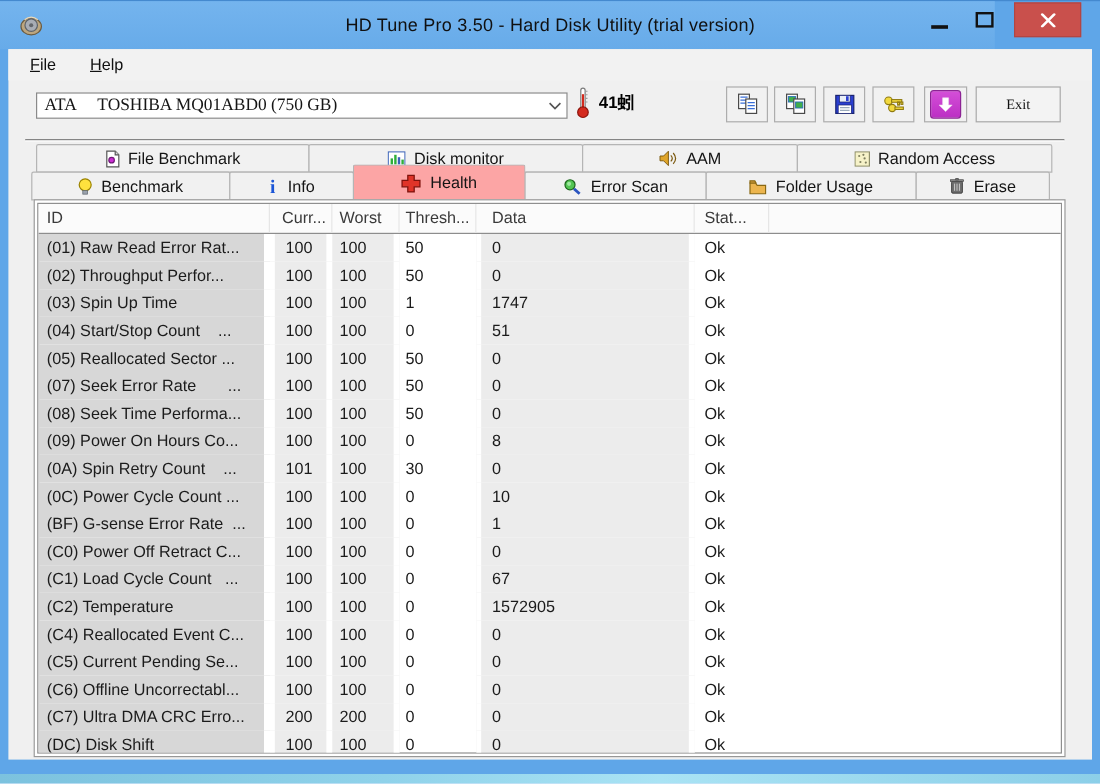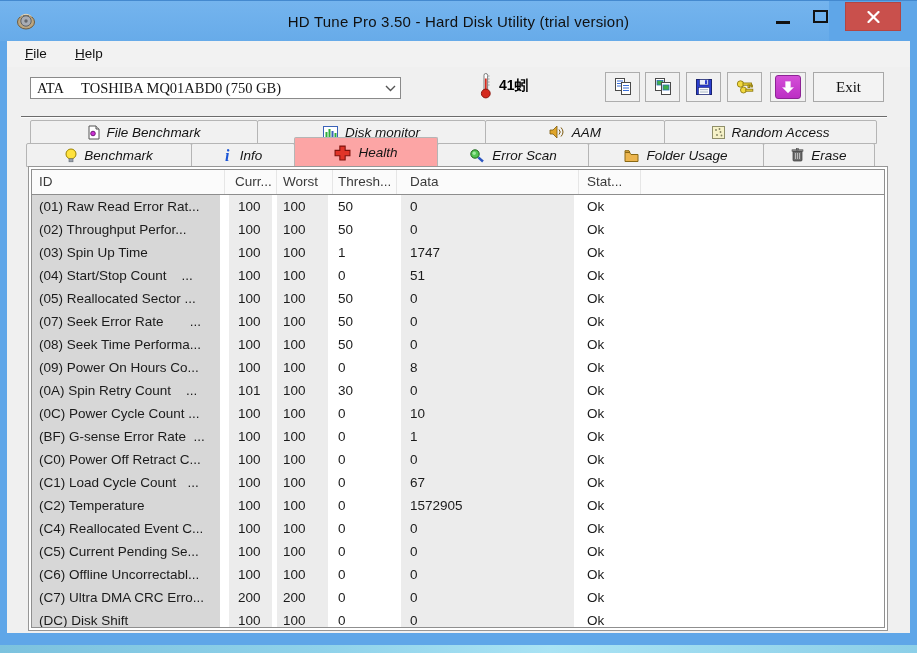--- a/index.html
+++ b/index.html
@@ -31,42 +31,42 @@
 
   
   .client { position:absolute; left:7px; top:40px; width:903px; height:592px; background:#f0f0f0; }
 
   .menubar { position:absolute; left:0; top:0; width:903px; height:26px; background:#f2f2f2; }
   .menu-item { position:absolute; top:0; height:26px; line-height:26px; padding:0 6px; font-size:13.5px; color:#111; }
   .menu-file { left:12px; } .menu-help { left:62px; }
   .menu-item u { text-decoration:underline; }
 
   
-  .combo { position:absolute; left:23px; top:36px; width:371px; height:22px; background:#fff;
+  .combo { position:absolute; left:23px; top:36px; width:443px; height:22px; background:#fff;
            border:1px solid #8a8a8a; display:flex; align-items:center; }
   .combo-text { padding-left:6px; font-family:"Liberation Serif", serif; font-size:14.5px; white-space:pre; color:#151515; flex:1; overflow:hidden; }
   .combo-arrow { width:20px; display:flex; justify-content:center; }
   .thermo { position:absolute; left:473px; top:31px; }
   .temp-text { position:absolute; left:492px; top:36px; font-weight:bold; font-size:14px; color:#000; }
 
   .tb-btn { position:absolute; top:31px; width:35px; height:30px; background:#f1f1f1;
             border:1px solid #adadad; display:flex; align-items:center; justify-content:center; }
   .tb-1 { left:598px; } .tb-2 { left:638px; } .tb-3 { left:679px; } .tb-4 { left:720px; }
   .tb-5 { left:763px; width:36px; }
   .update-chip { width:26px; height:24px; background:linear-gradient(#d44fd8,#bc2fc4);
                  border:1px solid #8c2394; border-radius:3px; display:flex; align-items:center; justify-content:center; }
   .exit-btn { position:absolute; left:806px; top:31px; width:71px; height:30px; background:#f3f3f3;
               border:1px solid #a8a8a8; display:flex; align-items:center; justify-content:center;
-              font-family:"Liberation Serif", serif; font-size:15px; color:#111; }
+              font-family:"Liberation Serif", serif; font-size:12px; color:#111; }
 
   .groove { position:absolute; left:14px; top:75px; width:866px; height:2px;
             border-top:1px solid #6b6b6b; border-bottom:1px solid #fcfcfc; }
 
   
-  .tabrow { position:absolute; display:flex;font-style:italic; }
+  .tabrow { position:absolute; display:flex; }
   .row1 { left:23px; top:79px; z-index:1; }
   .row2 { left:19px; top:102px; z-index:2; }
   .tab { height:24px; display:flex; align-items:center; justify-content:center; gap:7px;
          background:#f1f1f1; border:1px solid #b5b5b5; border-radius:2px 2px 0 0;
          margin-right:-1px; font-size:13.5px; color:#141414; }
   .tab.active { background:#fca5a5; height:30px; margin-top:-6px; z-index:6; border-bottom:none; }
   .ticon { display:flex; align-items:center; }
 
   
   .panel { position:absolute; left:21px; top:125px; width:860px; height:465px;

